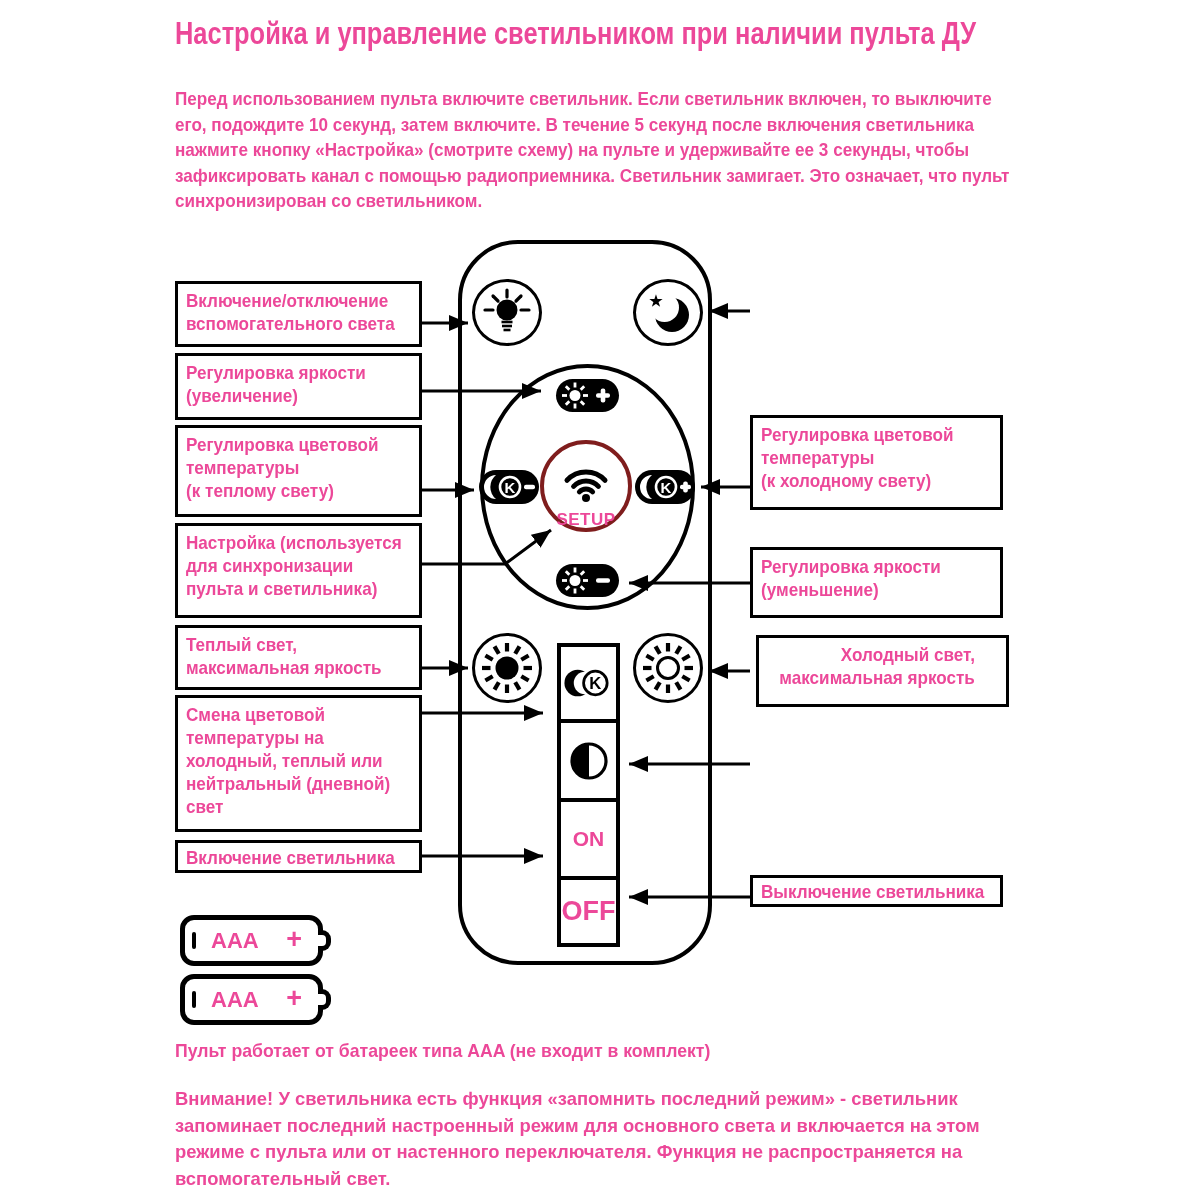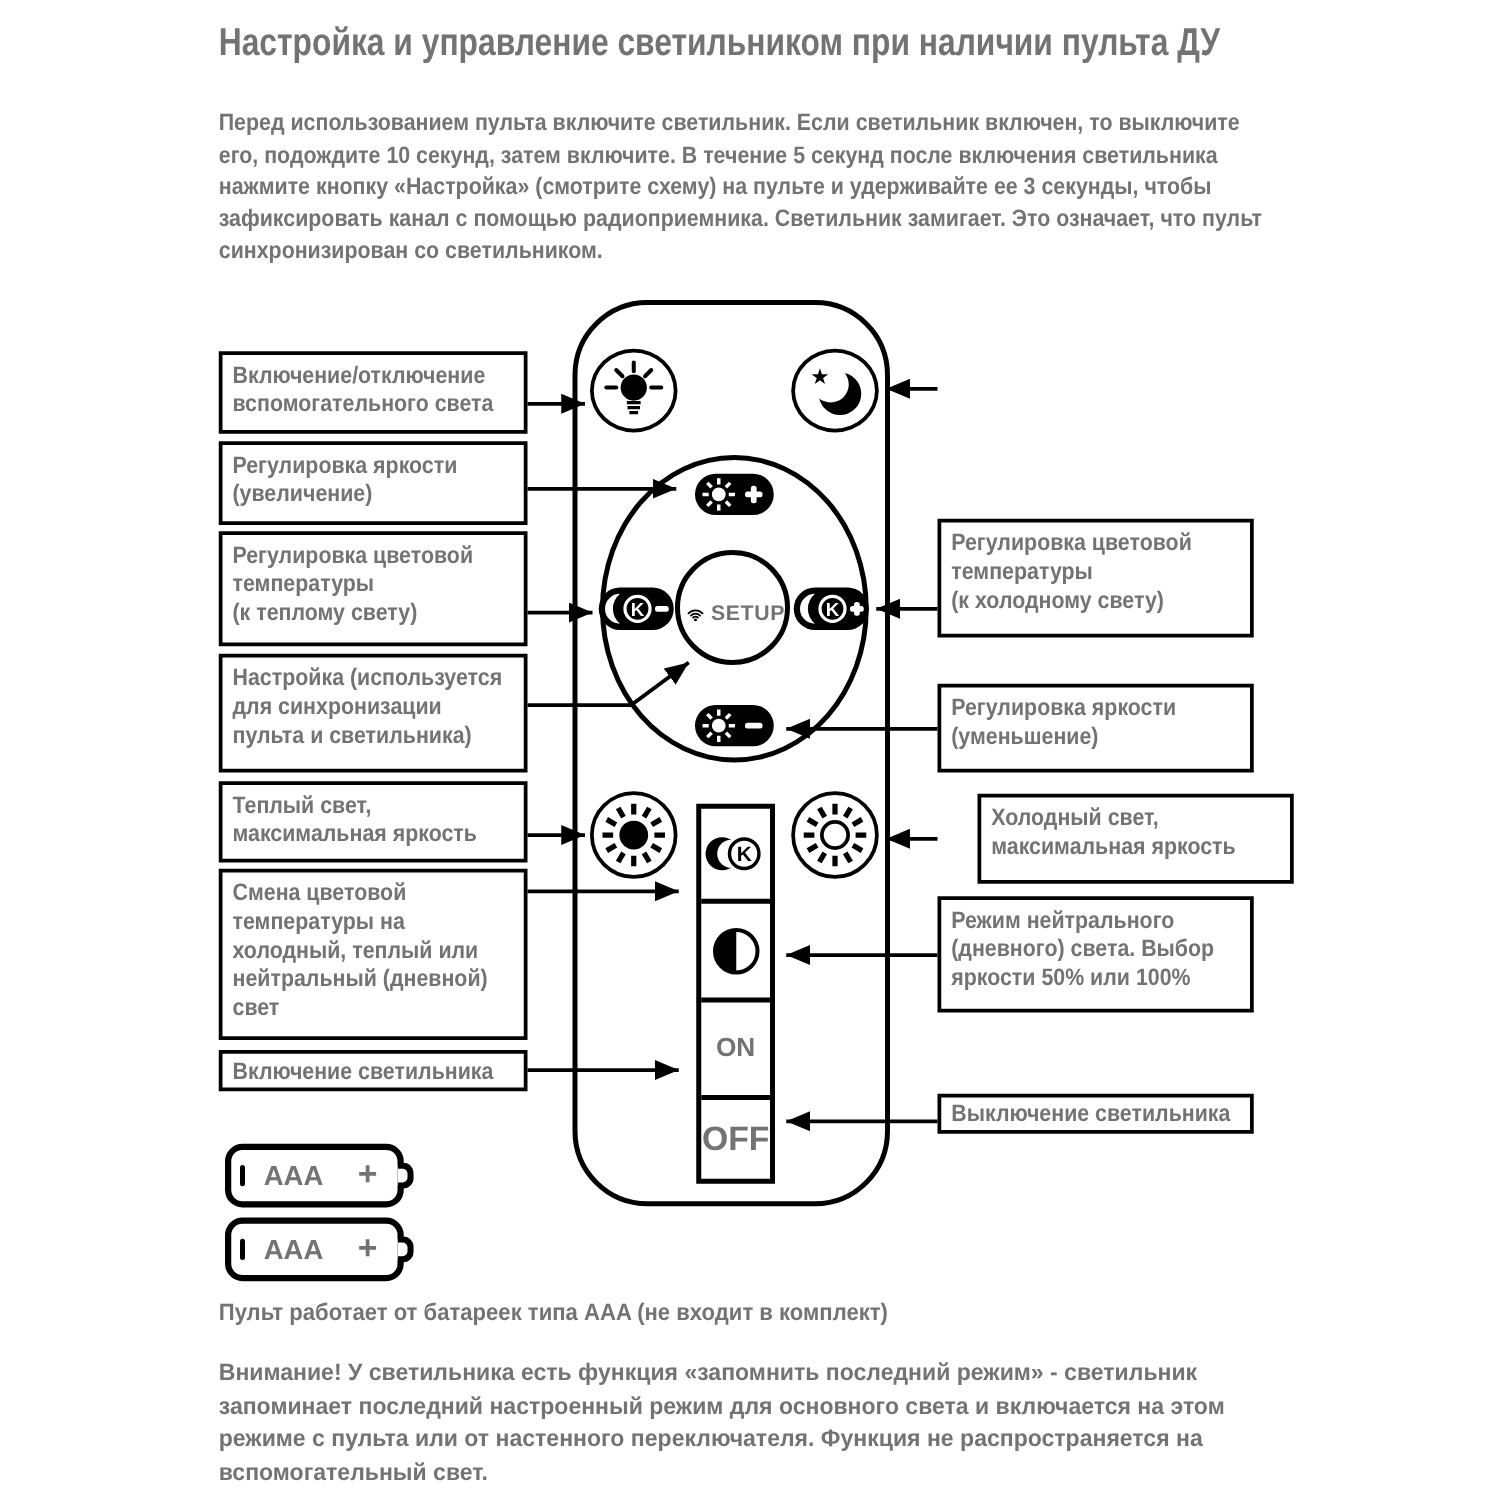--- a/index.html
+++ b/index.html
@@ -1,17 +1,17 @@
 <!DOCTYPE html>
 <html><head>
 <meta charset="utf-8">
 <style>
   html,body{margin:0;padding:0;background:#fff;}
   .page{position:relative;width:1200px;height:1200px;background:#fff;overflow:hidden;
-        font-family:"Liberation Sans",sans-serif;font-weight:bold;color:#737373;}
+        font-family:"Liberation Sans",sans-serif;font-weight:bold;color:#ec4899;}
   .abs{position:absolute;}
   #title{left:175px;top:16px;font-size:31px;white-space:nowrap;
          transform:scaleX(0.82);transform-origin:0 0;}
   #intro{left:175px;top:86px;width:945px;font-size:19px;line-height:25.5px;
          transform:scaleX(0.90);transform-origin:0 0;}
   #battery-note{left:175px;top:1040px;font-size:19px;white-space:nowrap;
          transform:scaleX(0.93);transform-origin:0 0;}
   #warning{left:175px;top:1086px;width:862px;font-size:19px;line-height:26.5px;
          transform:scaleX(0.97);transform-origin:0 0;}
 
@@ -22,42 +22,42 @@
   #cl-l1{left:175px;top:281px;width:247px;height:66px;}
   #cl-l2{left:175px;top:353px;width:247px;height:67px;}
   #cl-l3{left:175px;top:425px;width:247px;height:92px;}
   #cl-l4{left:175px;top:523px;width:247px;height:95px;}
   #cl-l5{left:175px;top:625px;width:247px;height:65px;}
   #cl-l6{left:175px;top:695px;width:247px;height:137px;}
   #cl-l7{left:175px;top:840px;width:247px;height:33px;padding-top:3px;}
   #cl-r1{left:750px;top:293px;width:253px;height:37px;padding-top:4px;}
   #cl-r2{left:750px;top:415px;width:253px;height:95px;}
   #cl-r3{left:750px;top:547px;width:253px;height:71px;}
-  #cl-r4{left:782px;top:635px;width:253px;height:72px;}
+  #cl-r4{left:756px;top:635px;width:253px;height:72px;text-align:right;}
   #cl-r5{left:750px;top:717px;width:253px;height:93px;}
   #cl-r6{left:750px;top:875px;width:253px;height:32px;padding-top:2px;}
 
   
   #remote{left:458px;top:240px;width:254px;height:725px;border:4px solid #000;
           border-radius:60px;box-sizing:border-box;background:#fff;}
   .rbtn{position:absolute;border:3px solid #000;border-radius:50%;background:#fff;
         display:flex;align-items:center;justify-content:center;box-sizing:border-box;}
   #btn-aux{left:472px;top:279px;width:70px;height:67px;}
   #btn-night{left:633px;top:279px;width:70px;height:67px;}
   #oval{left:480px;top:364px;width:215px;height:246px;border:4px solid #000;
         border-radius:50%;box-sizing:border-box;}
   .pill{position:absolute;background:#000;border-radius:17px;display:flex;
         align-items:center;justify-content:center;}
   #pill-bup{left:556px;top:379px;width:63px;height:33px;}
   #pill-bdn{left:556px;top:564px;width:63px;height:33px;}
   #pill-km{left:479px;top:470px;width:60px;height:34px;}
   #pill-kp{left:635px;top:470px;width:60px;height:34px;}
-  #setup-btn{left:540px;top:440px;width:92px;height:92px;border:4px solid #000000;
+  #setup-btn{left:540px;top:440px;width:92px;height:92px;border:4px solid #7f1d1d;
         border-radius:50%;background:#fff;box-sizing:border-box;display:flex;
-        align-items:center;justify-content:flex-end;padding-top:8px;}
+        flex-direction:column;align-items:center;justify-content:space-between;padding-top:8px;}
   #setup-label{font-size:17px;line-height:17px;margin-top:1px;letter-spacing:0.5px;}
   #btn-warm{left:472px;top:633px;width:70px;height:70px;}
   #btn-cold{left:633px;top:633px;width:70px;height:70px;}
   #column{left:557px;top:643px;width:63px;height:304px;border:4px solid #000;
         box-sizing:border-box;background:#fff;display:flex;flex-direction:column;}
   .cell{display:flex;align-items:center;justify-content:center;
         border-bottom:4px solid #000;box-sizing:border-box;}
   #cell-k{height:76px;} #cell-half{height:79px;} #cell-on{height:78px;font-size:21px;}
   #cell-off{flex:1;border-bottom:none;font-size:27px;}
 
@@ -275,25 +275,20 @@
 температуры
 (к холодному свету)</div>
     </div>
   <div class="cl" id="cl-r3">
       <div class="t">Регулировка яркости
 (уменьшение)</div>
     </div>
   <div class="cl" id="cl-r4">
       <div class="t">Холодный свет,
 максимальная яркость</div>
-    </div>
-  <div class="cl" id="cl-r5">
-      <div class="t">Режим нейтрального
-(дневного) света. Выбор
-яркости 50% или 100%</div>
     </div>
   <div class="cl" id="cl-r6">
       <div class="t">Выключение светильника</div>
     </div>
 
   <svg id="arrows" width="1200" height="1200">
     <defs>
       <marker id="ah" markerUnits="userSpaceOnUse" markerWidth="20" markerHeight="16" refX="19" refY="8" orient="auto">
         <path d="M0,0 L19,8 L0,16 Z" fill="#000"></path>
       </marker>

